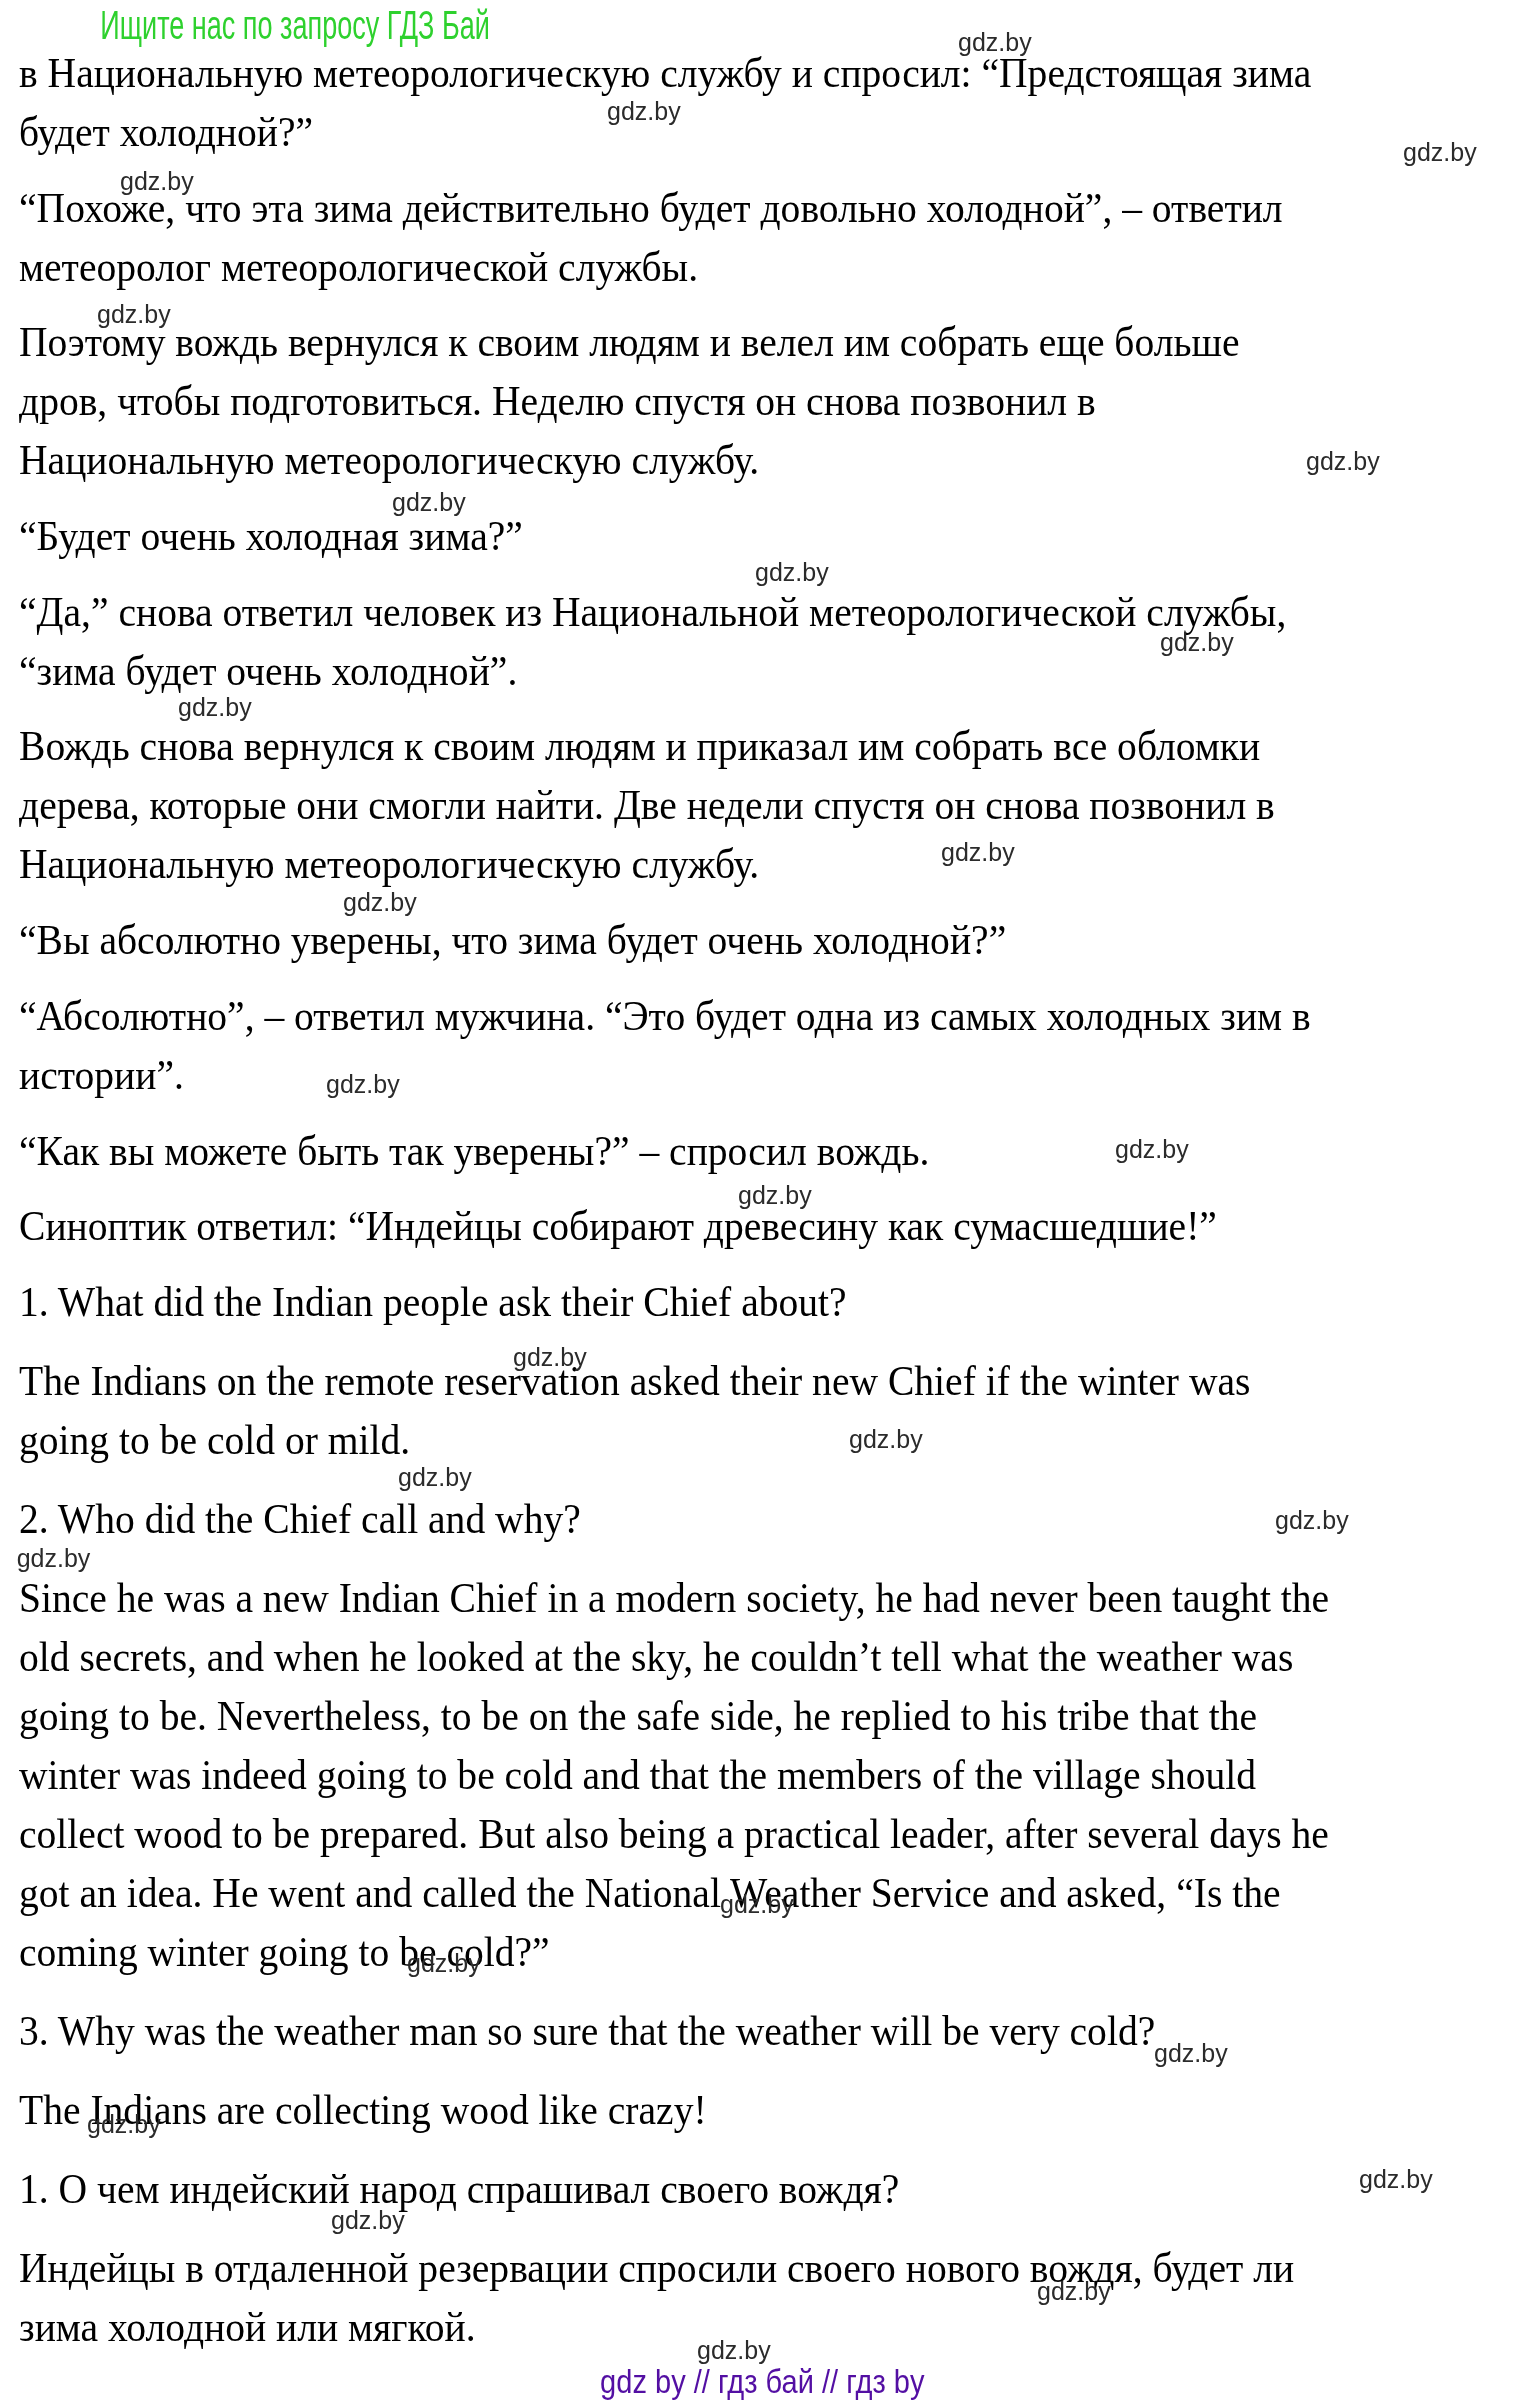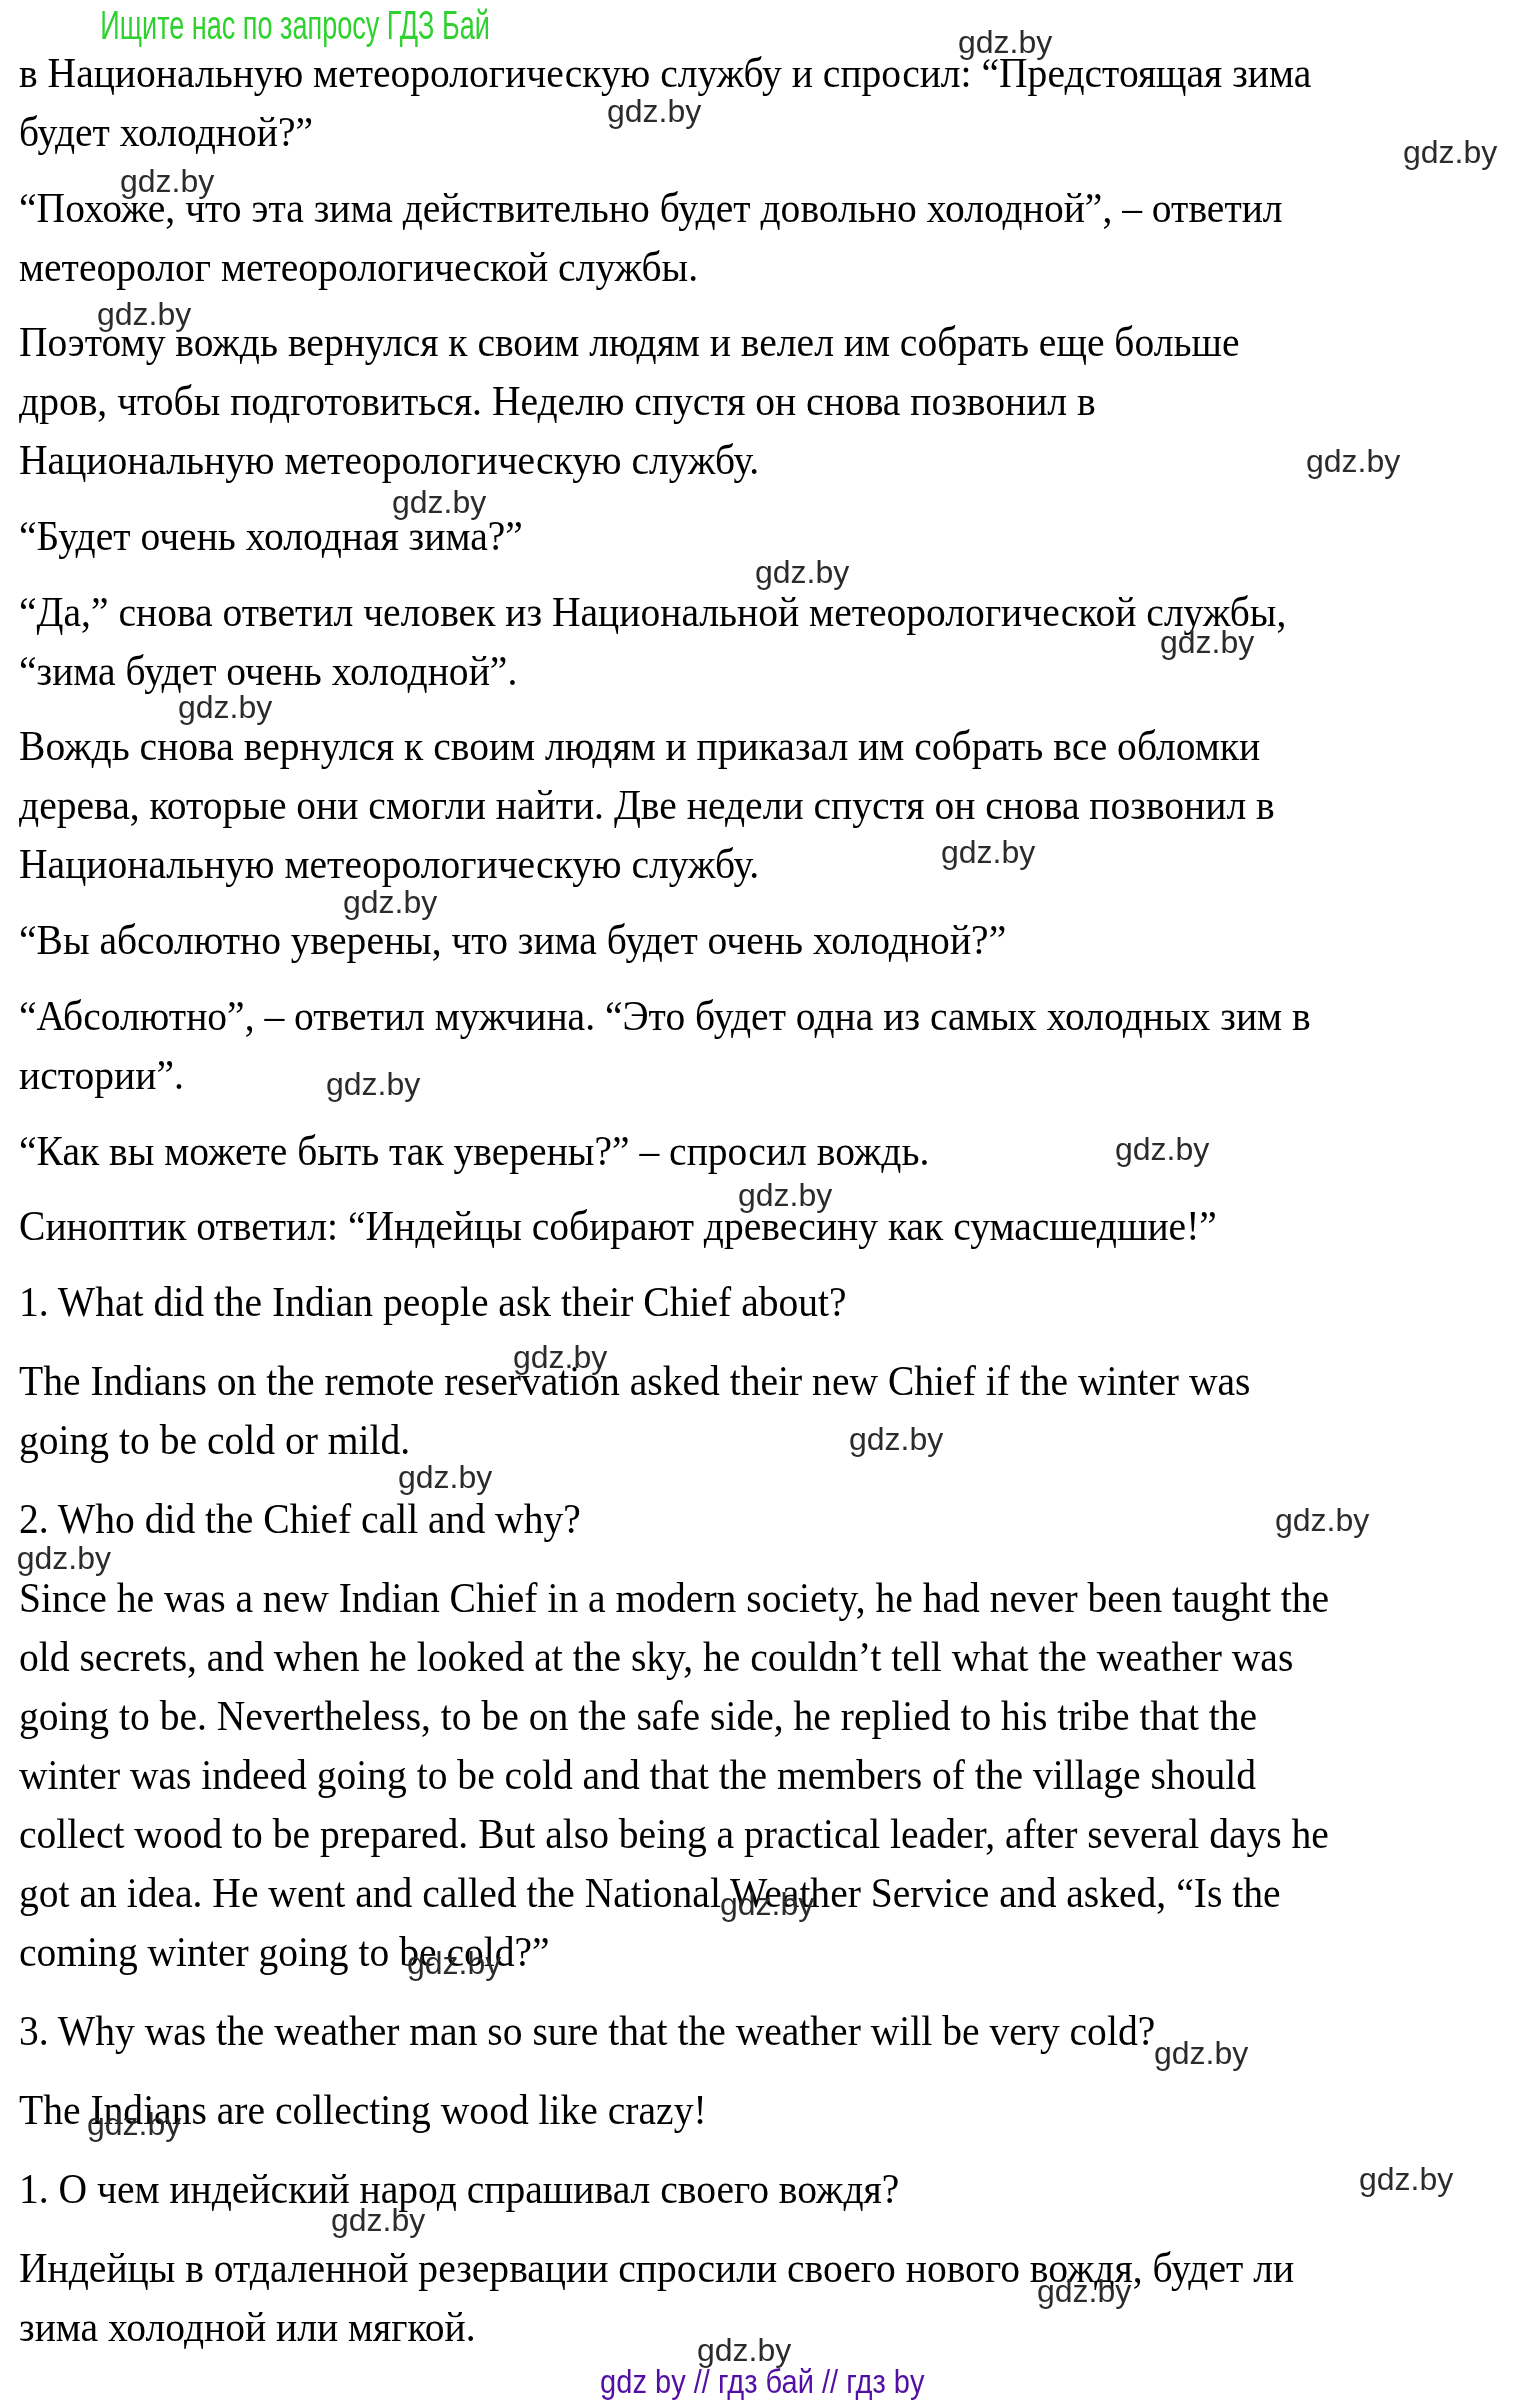--- a/index.html
+++ b/index.html
@@ -51,21 +51,21 @@
   }
   .watermark-layer {
     position: absolute;
     top: 0; left: 0;
     width: 100%; height: 100%;
     pointer-events: none;
   }
   .wm {
     position: absolute;
     font-family: "Liberation Sans", "DejaVu Sans", sans-serif;
-    font-size: 32px;
+    font-size: 25px;
     line-height: 25px;
     color: #2b2b2b;
     white-space: nowrap;
   }
   .page-footer {
     position: absolute;
     top: 2363px;
     left: 1px;
     width: 100%;
     text-align: center;

